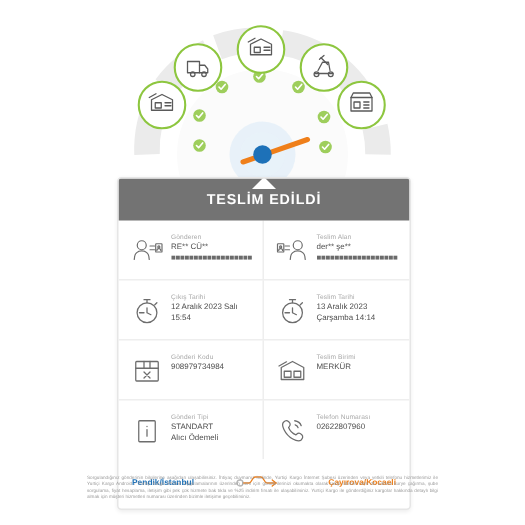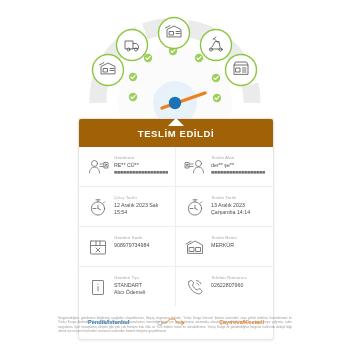--- a/index.html
+++ b/index.html
@@ -25,21 +25,21 @@
     box-shadow:0 1px 3px rgba(0,0,0,.07);
     overflow:hidden;
   }
   .card-notch{
     position:absolute;left:50%;top:-1px;transform:translateX(-50%);
     width:0;height:0;border-left:8px solid transparent;
     border-right:8px solid transparent;border-bottom:8px solid #ffffff;
     z-index:4;
   }
   .card-header{
-    background:#a16207;color:#ffffff;
+    background:#737373;color:#ffffff;
     text-align:center;
     font-size:9.5px;font-weight:bold;letter-spacing:.6px;
     padding:9px 4px 8px;
     position:relative;
   }
 
   .grid{display:flex;flex-wrap:wrap;}
   .cell{
     width:50%;box-sizing:border-box;
     display:flex;align-items:flex-start;

